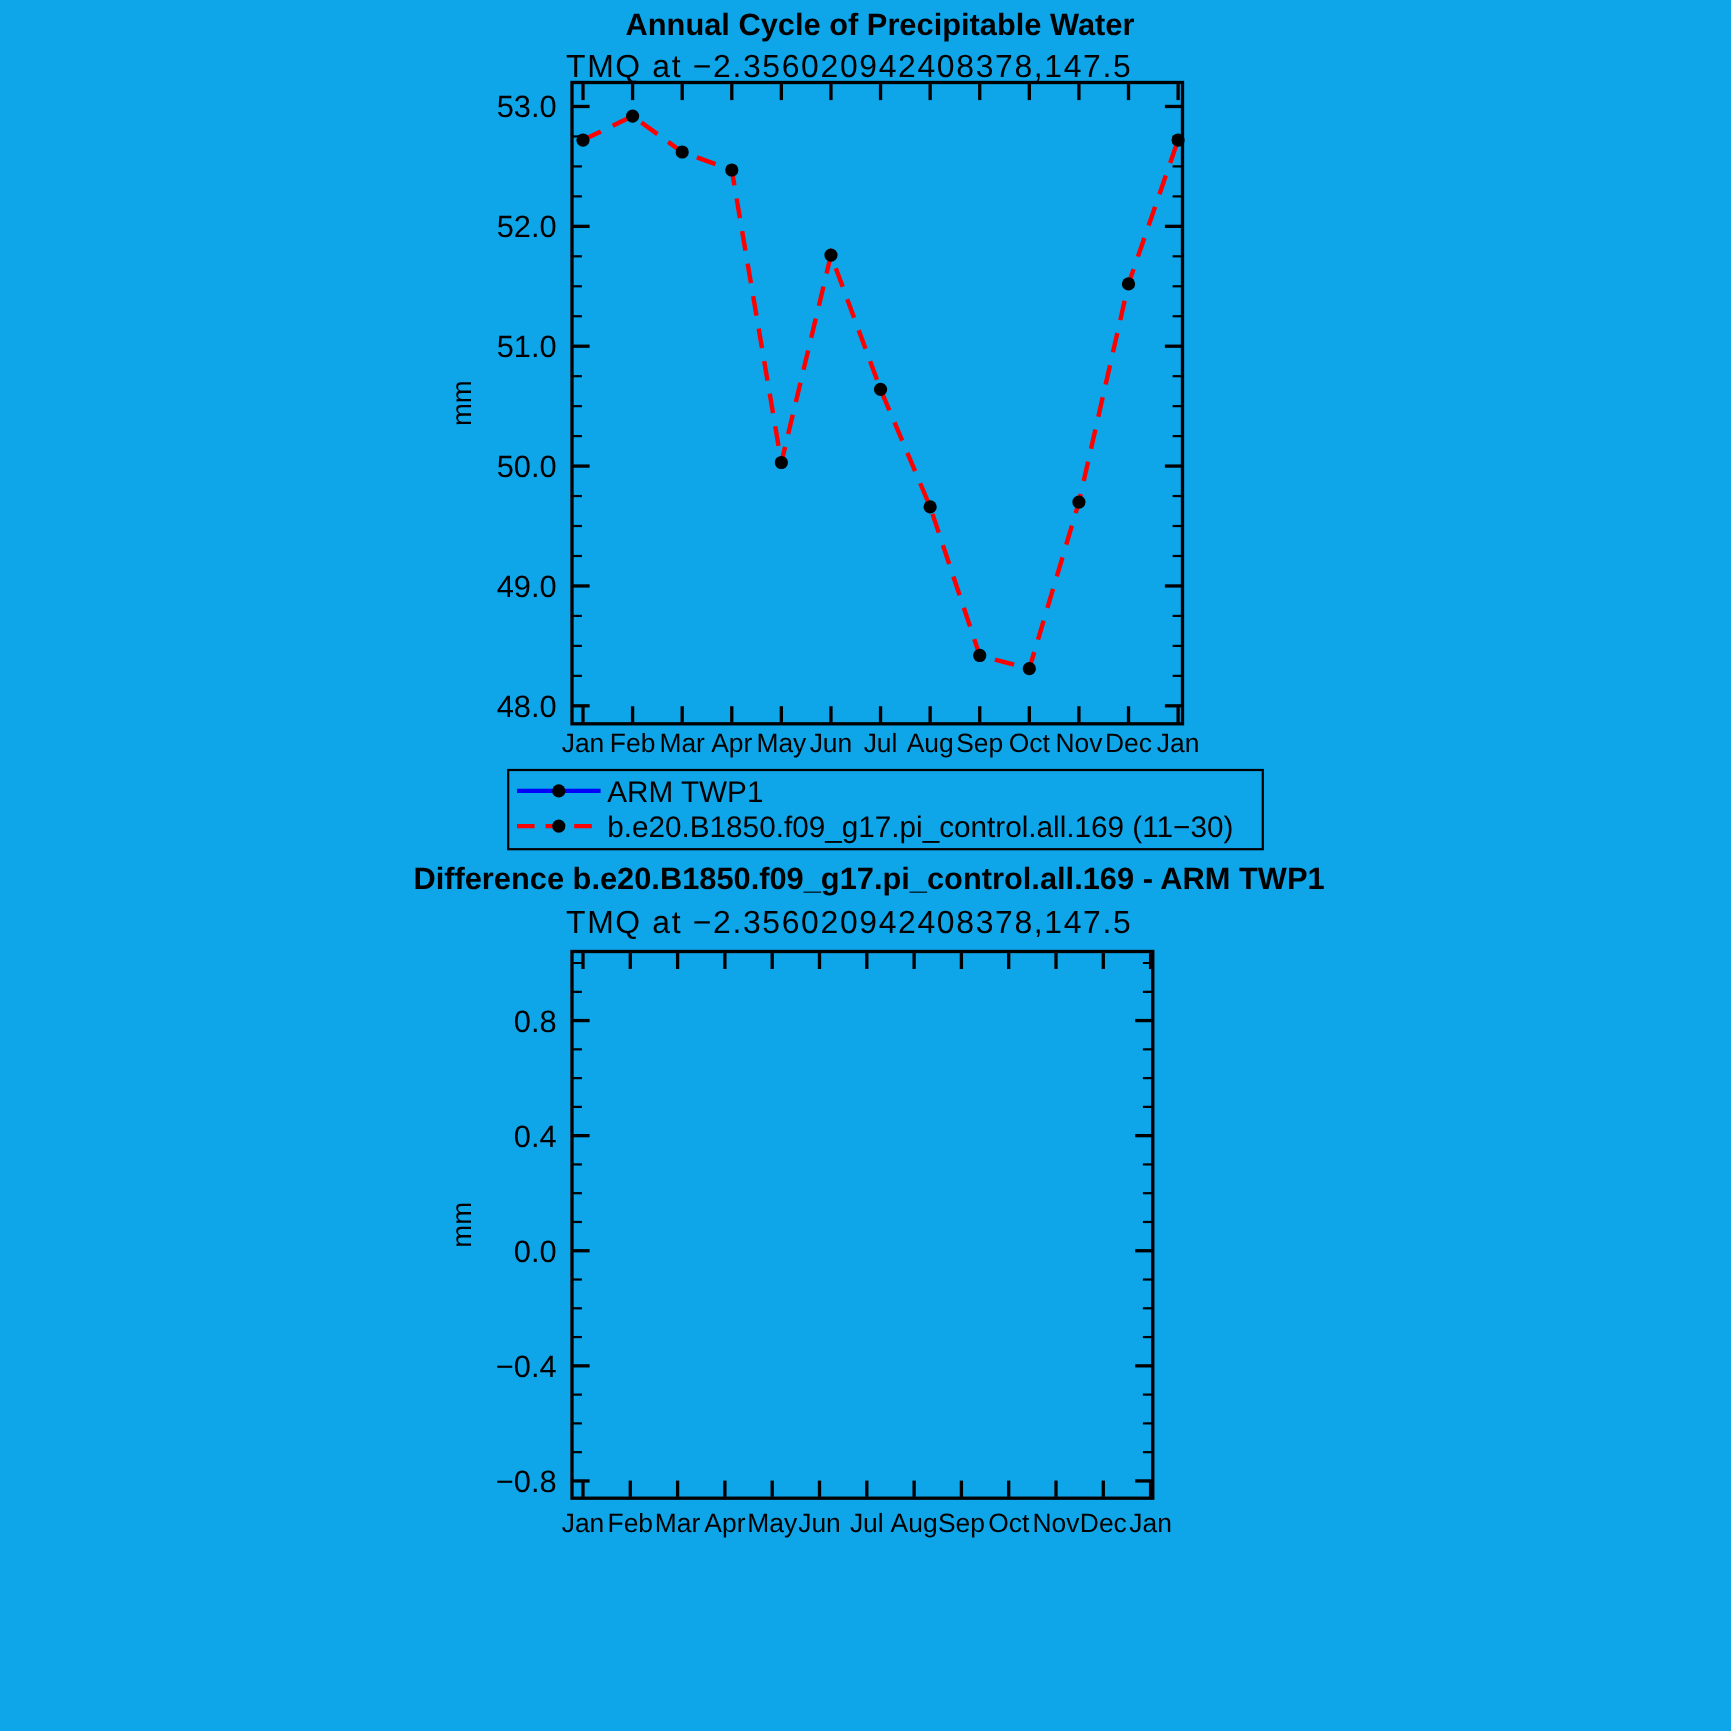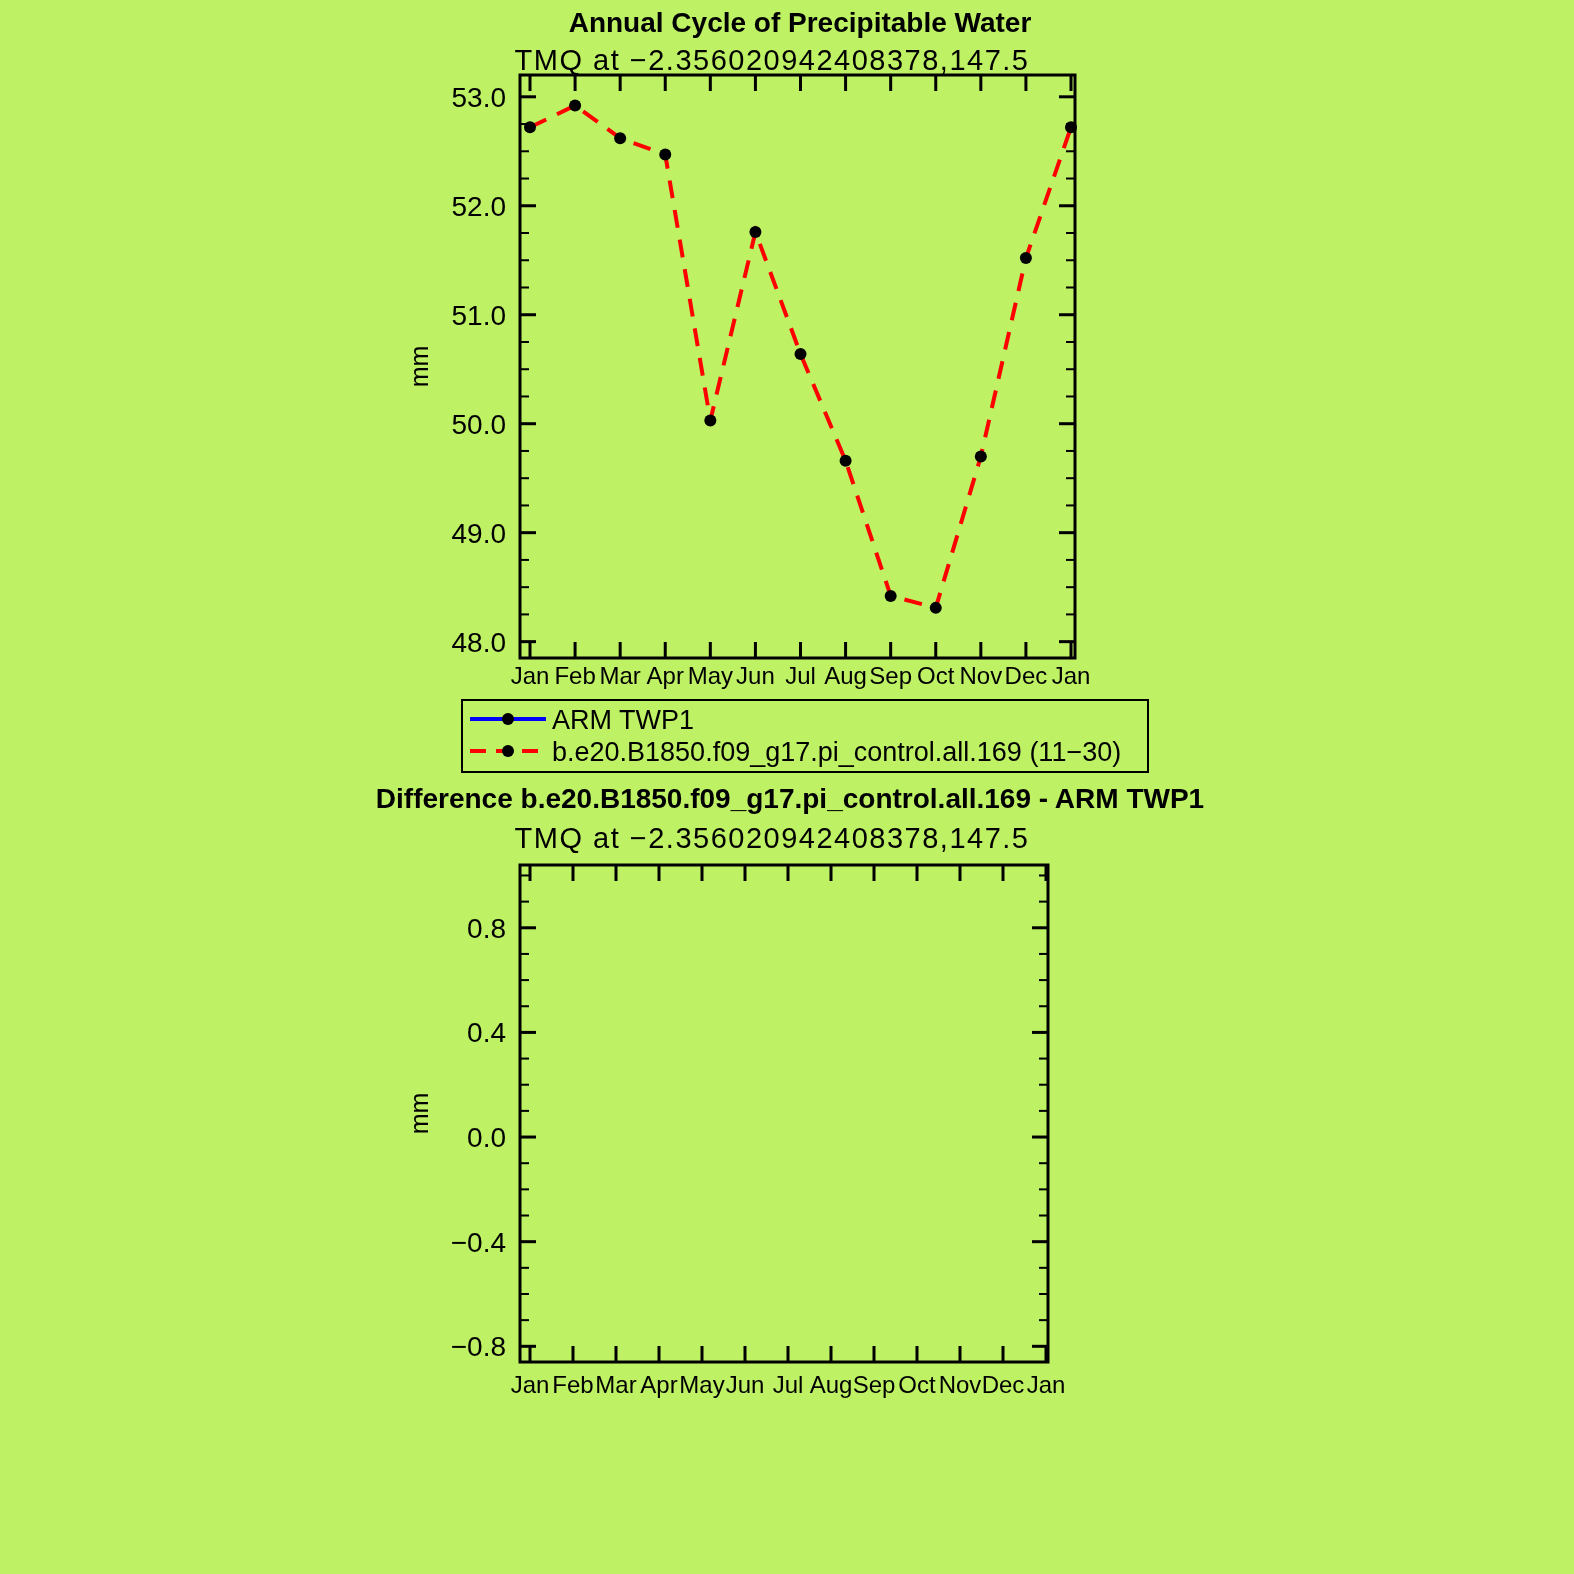--- a/index.html
+++ b/index.html
@@ -1,16 +1,16 @@
 <!DOCTYPE html>
 <html><head>
 <meta charset="utf-8">
 <style>
   html,body{margin:0;padding:0;background:#ffffff;}
-  .page{position:relative;width:1574px;height:1574px;background:#bef264;overflow:hidden;
+  .page{position:relative;width:1574px;height:1574px;background:#0ea5e9;overflow:hidden;
         font-family:"Liberation Sans",sans-serif;}
   svg{position:absolute;left:0;}
   #chart1{top:0;}
   #chart2{top:780px;}
   text{fill:#000000;font-family:"Liberation Sans",sans-serif;}
   text.title{font-size:28px;font-weight:bold;}
   text.subtitle{font-size:29px;letter-spacing:1.5px;}
   text.tick{font-size:28px;}
   text.month{font-size:24px;}
   text.axlabel{font-size:25px;}

